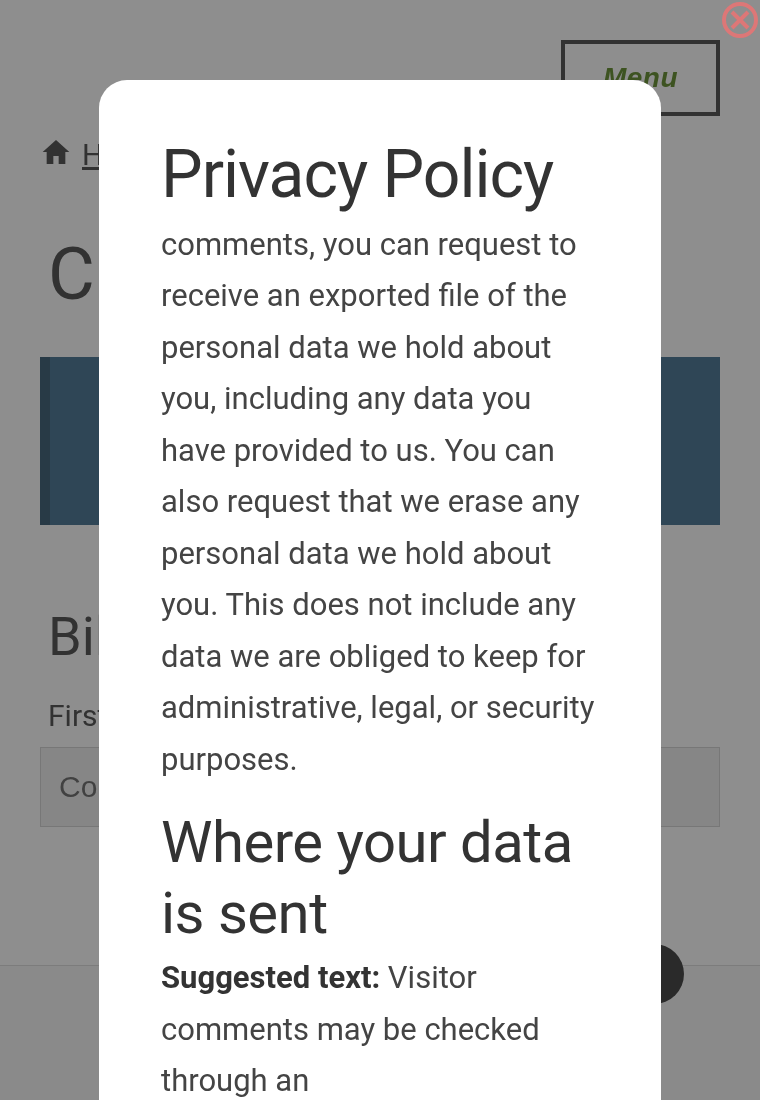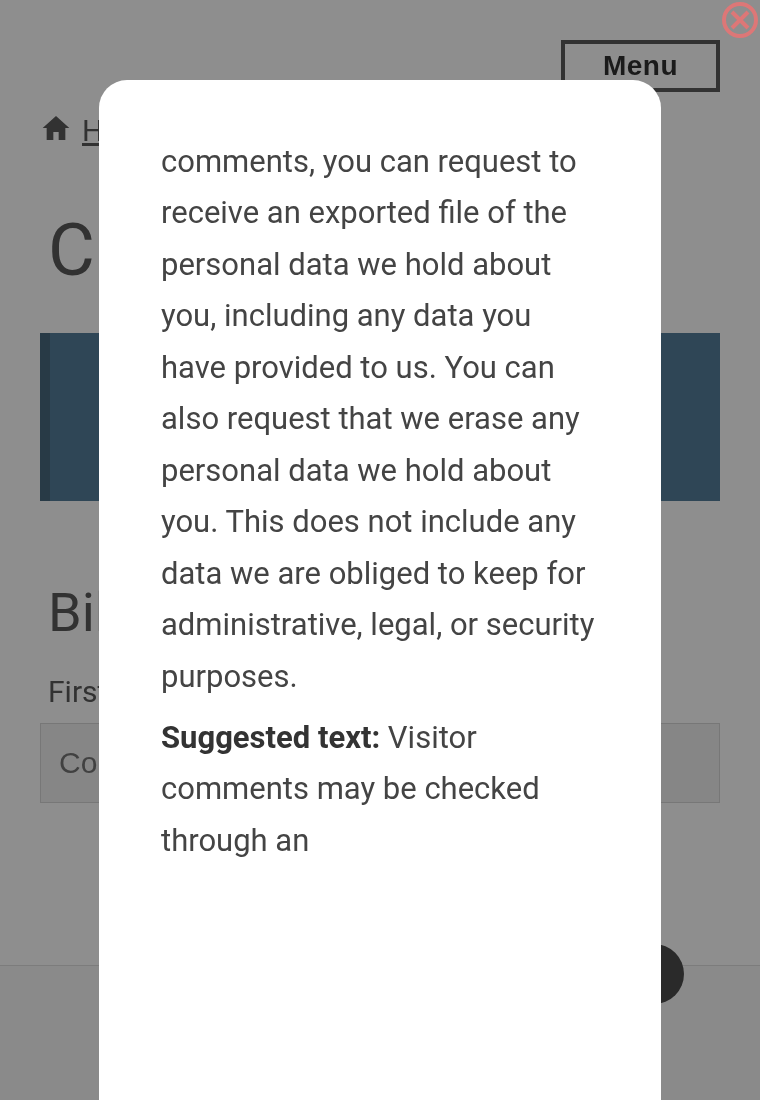--- a/index.html
+++ b/index.html
@@ -23,23 +23,24 @@
     .header {
       padding: 40px 40px 20px 40px;
       display: flex;
       justify-content: flex-end;
     }
     .menu-button {
       border: 4px solid #333;
       background: transparent;
       font-size: 28px;
       font-weight: 700;
-      padding: 6px 38px;
-      color: #000000;
+      padding: 18px 38px;
+      color: #4d7c0f;
       letter-spacing: 0.5px;
+      font-style: italic;
     }
 
     .breadcrumb {
       display: flex;
       align-items: center;
       gap: 10px;
       padding: 0 40px 60px 40px;
       color: #333;
     }
     .home-icon svg { width: 32px; height: 32px; fill: #333; }
@@ -197,21 +198,23 @@
   </div>
 
   <div class="bottom-strip">
     <div class="badge">1</div>
   </div>
 </div>
 
 <div class="modal-overlay"></div>
 
 <div class="modal">
+  <h1 class="modal-title">Privacy Policy</h1>
   <p class="body">comments, you can request to receive an exported file of the personal data we hold about you, including any data you have provided to us. You can also request that we erase any personal data we hold about you. This does not include any data we are obliged to keep for administrative, legal, or security purposes.</p>
+  <h2 class="section">Where your data is sent</h2>
   <p class="body2">
     <span class="suggested">Suggested text: </span><span>Visitor comments may be checked through an</span>
   </p>
 </div>
 
 <div class="close-icon">
   <svg viewBox="0 0 36 36">
     <circle cx="18" cy="18" r="16" fill="none" stroke="#d77" stroke-width="4"></circle>
     <line x1="10" y1="10" x2="26" y2="26" stroke="#d77" stroke-width="4"></line>
     <line x1="26" y1="10" x2="10" y2="26" stroke="#d77" stroke-width="4"></line>

